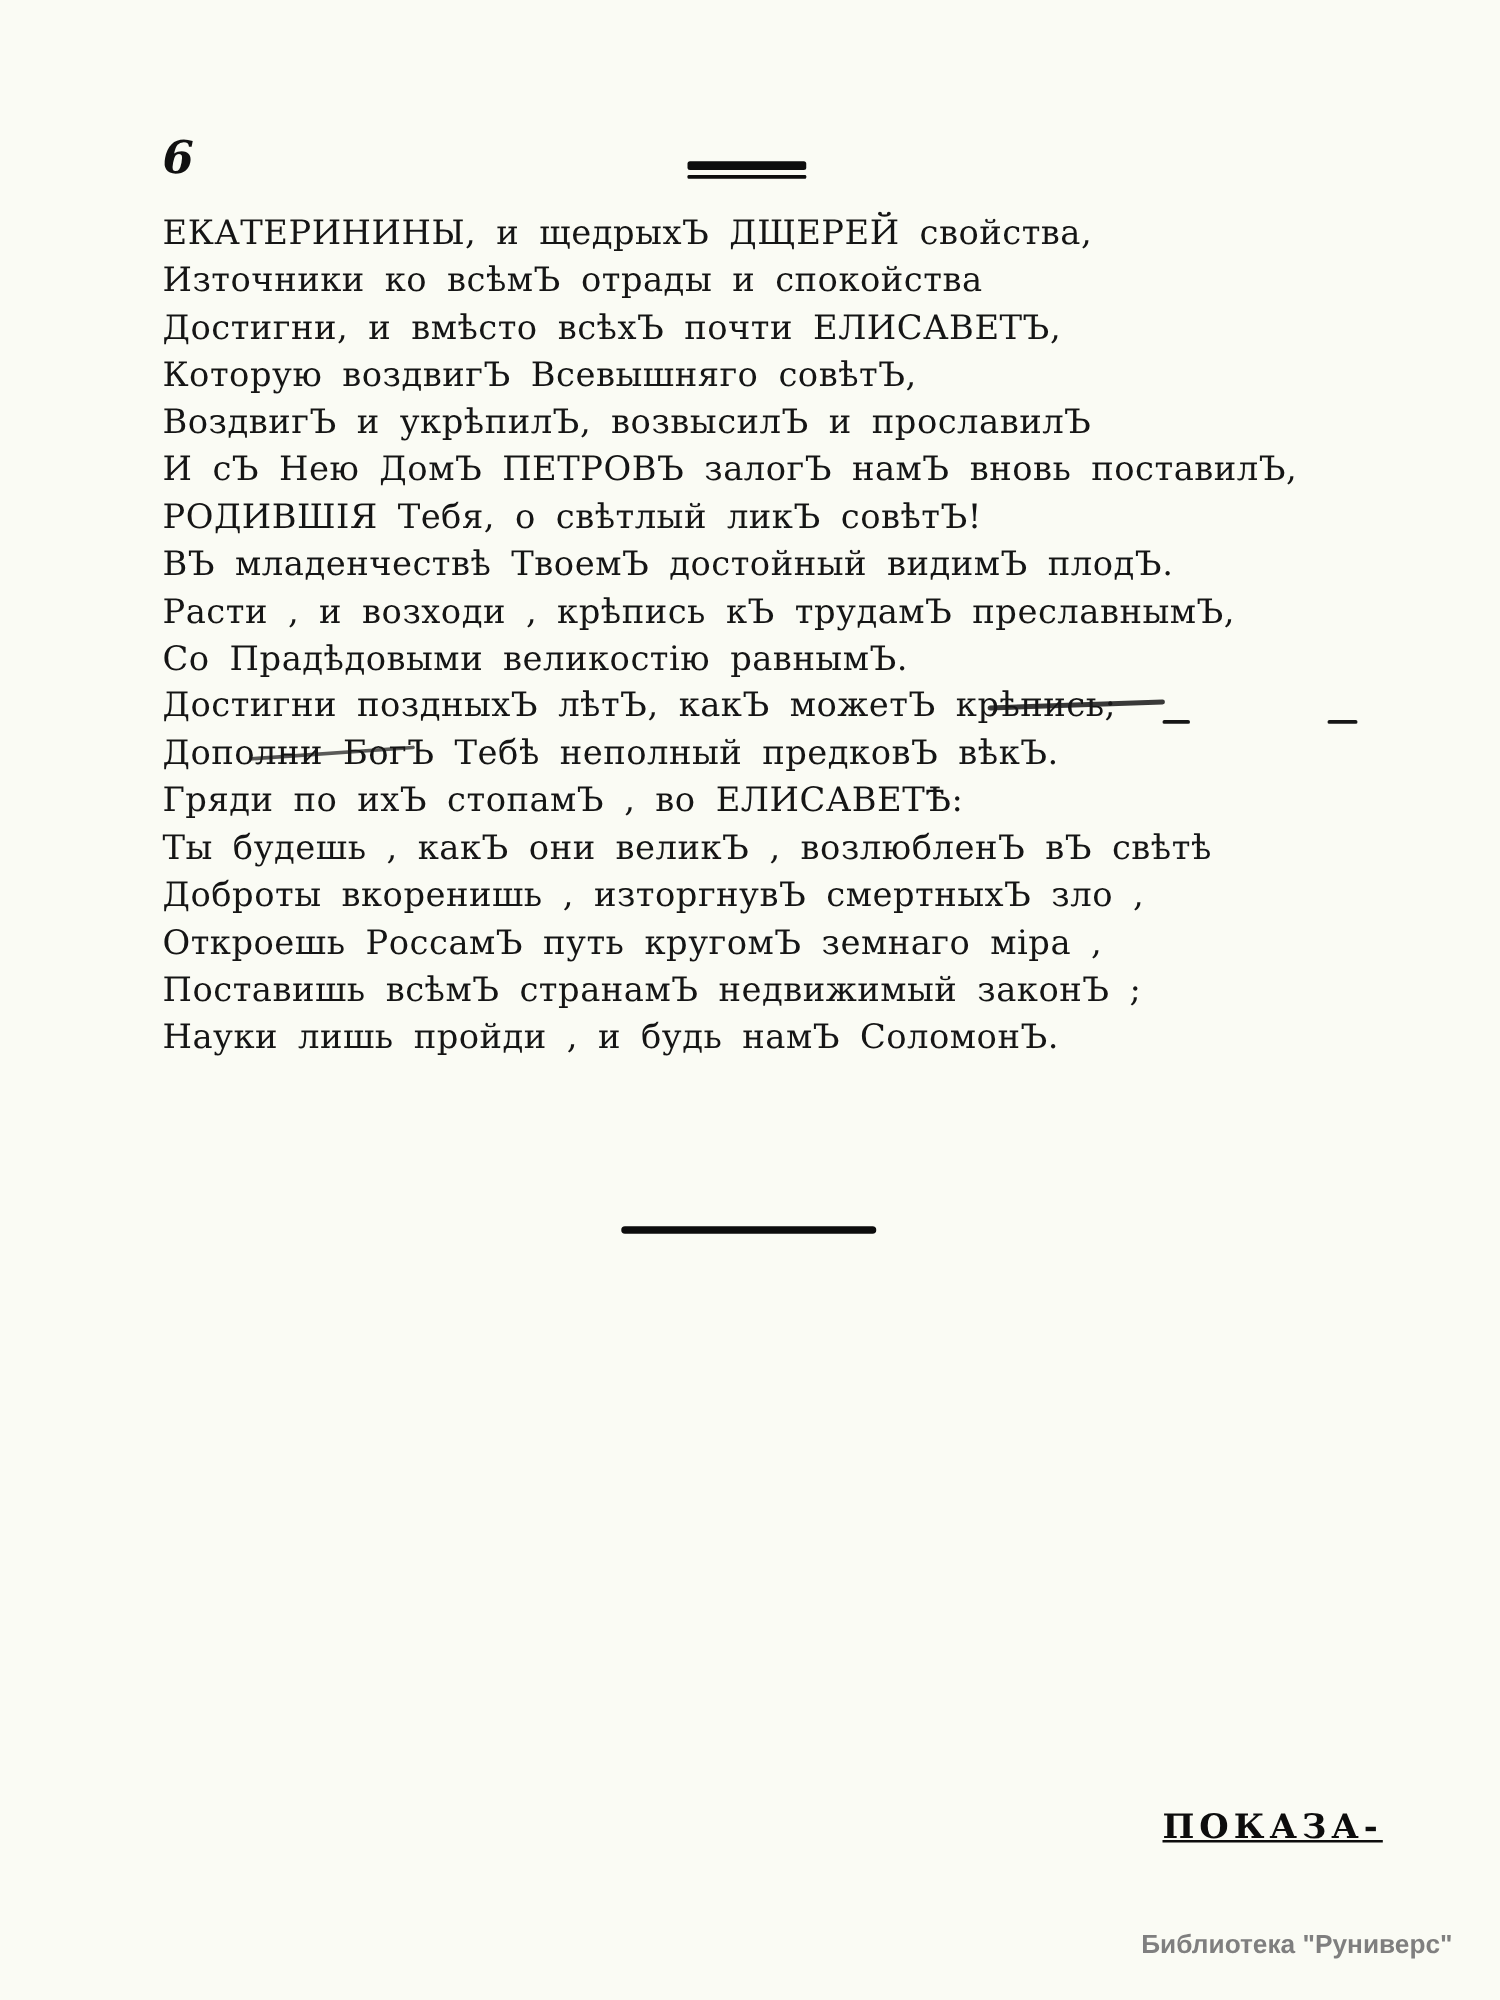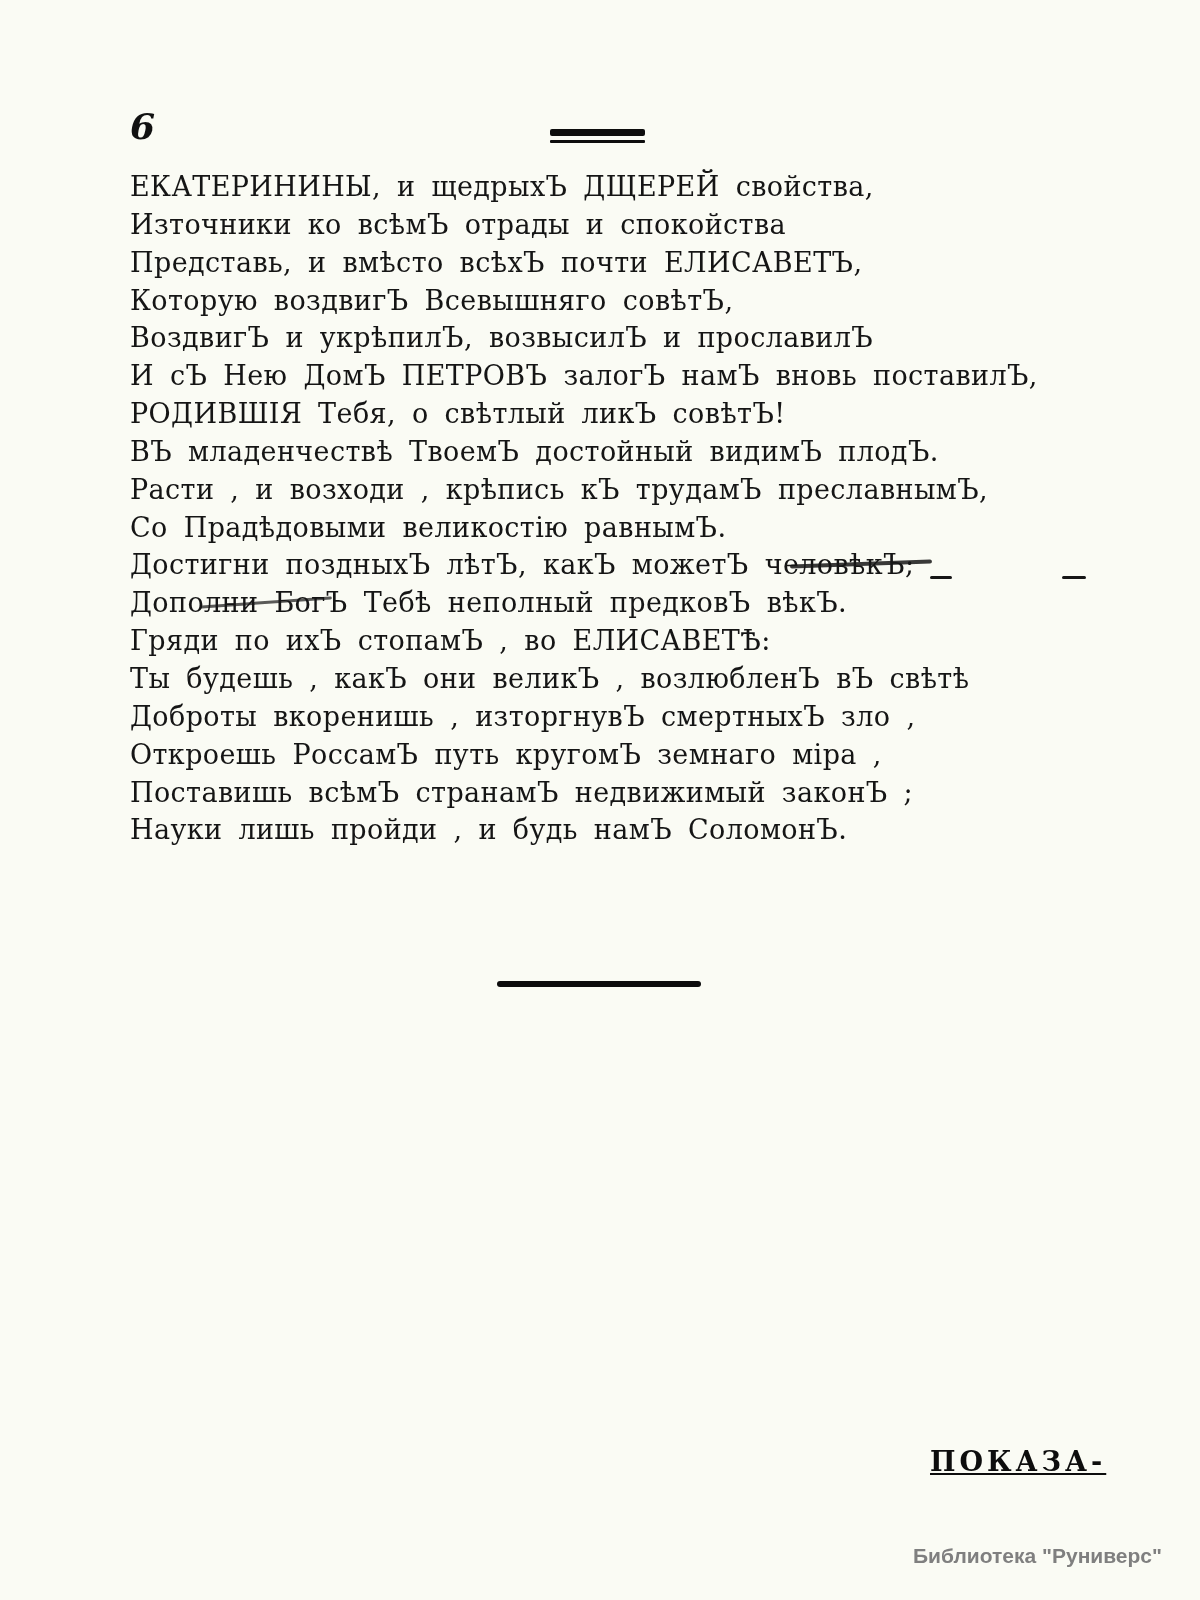--- a/index.html
+++ b/index.html
@@ -122,29 +122,29 @@
 <div class="page-number">6</div>
 
 <div class="header-rule">
   <div class="bar-thick"></div>
   <div class="bar-thin"></div>
 </div>
 
 <div class="poem">
   <div class="poem-line">ЕКАТЕРИНИНЫ, и щедрыхЪ ДЩЕРЕЙ свойства,</div>
   <div class="poem-line">Източники ко всѣмЪ отрады и спокойства</div>
-  <div class="poem-line">Представь, и вмѣсто всѣхЪ почти ЕЛИСАВЕТЪ,</div>
+  <div class="poem-line">Достигни, и вмѣсто всѣхЪ почти ЕЛИСАВЕТЪ,</div>
   <div class="poem-line">Которую воздвигЪ Всевышняго совѣтЪ,</div>
   <div class="poem-line">ВоздвигЪ и укрѣпилЪ, возвысилЪ и прославилЪ</div>
   <div class="poem-line">И сЪ Нею ДомЪ ПЕТРОВЪ залогЪ намЪ вновь поставилЪ,</div>
   <div class="poem-line">РОДИВШІЯ Тебя, о свѣтлый ликЪ совѣтЪ!</div>
   <div class="poem-line">ВЪ младенчествѣ ТвоемЪ достойный видимЪ плодЪ.</div>
   <div class="poem-line">Расти , и возходи , крѣпись кЪ трудамЪ преславнымЪ,</div>
   <div class="poem-line">Со Прадѣдовыми великостію равнымЪ.</div>
-  <div class="poem-line">Достигни поздныхЪ лѣтЪ, какЪ можетЪ человѣкЪ;</div>
+  <div class="poem-line">Достигни поздныхЪ лѣтЪ, какЪ можетЪ крѣпись;</div>
   <div class="poem-line">Дополни БогЪ Тебѣ неполный предковЪ вѣкЪ.</div>
   <div class="poem-line">Гряди по ихЪ стопамЪ , во ЕЛИСАВЕТѢ:</div>
   <div class="poem-line">Ты будешь , какЪ они великЪ , возлюбленЪ вЪ свѣтѣ</div>
   <div class="poem-line">Доброты вкоренишь , изторгнувЪ смертныхЪ зло ,</div>
   <div class="poem-line">Откроешь РоссамЪ путь кругомЪ земнаго міра ,</div>
   <div class="poem-line">Поставишь всѣмЪ странамЪ недвижимый законЪ ;</div>
   <div class="poem-line">Науки лишь пройди , и будь намЪ СоломонЪ.</div>
 </div>
 
 <div class="ink-smudge smudge-strike"></div>

